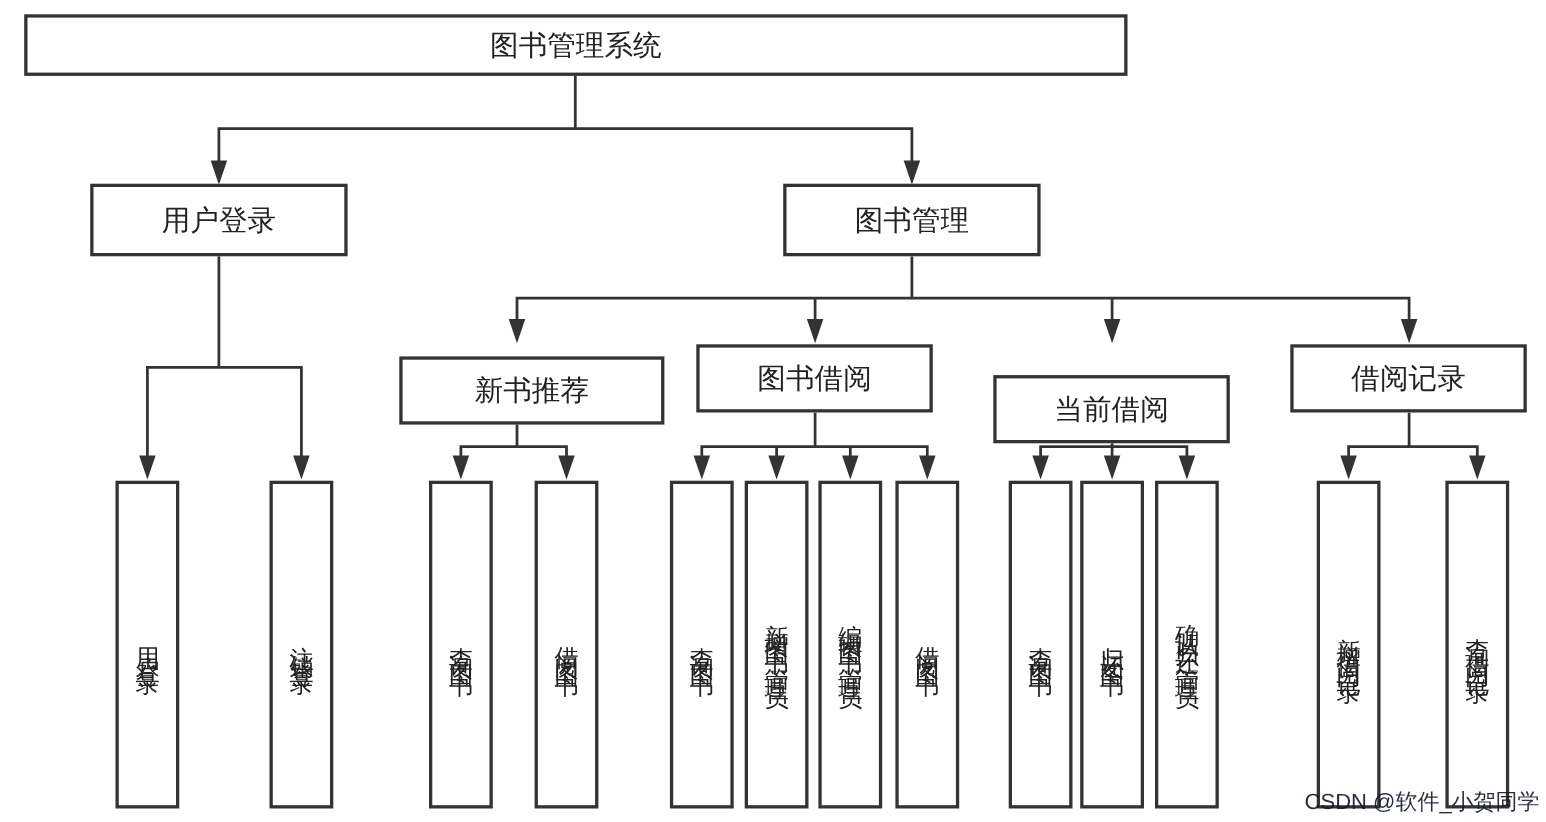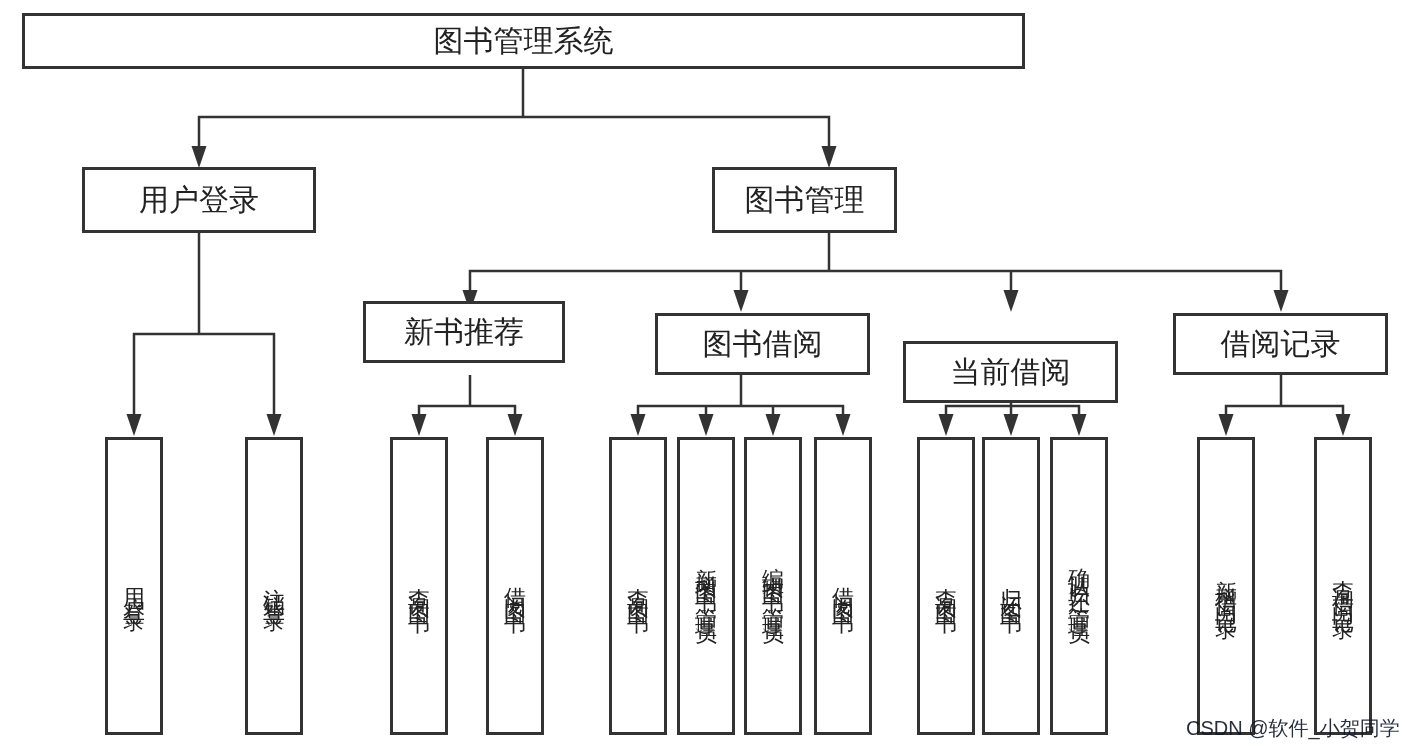--- a/index.html
+++ b/index.html
@@ -24,21 +24,21 @@
     position: absolute;
     box-sizing: border-box;
     border: 3px solid #333333;
     background: #ffffff;
     display: flex;
     align-items: center;
     justify-content: center;
     color: #222222;
   }
   .hlabel {
-    font-size: 30px;
+    font-size: 26px;
     color: #222222;
     white-space: nowrap;
   }
   .leaf {
     top: 437px;
     width: 58px;
     height: 298px;
   }
   .vtext {
     writing-mode: vertical-rl;
@@ -112,28 +112,28 @@
     </g>
   </svg>
 
   <div class="box" style="left:22px; top:13px; width:1003px; height:56px;">
     <span class="hlabel">图书管理系统</span>
   </div>
 
   <div class="box" style="left:82px; top:167px; width:234px; height:66px;">
     <span class="hlabel">用户登录</span>
   </div>
-  <div class="box" style="left:712px; top:167px; width:185px; height:66px;">
+  <div class="box" style="left:712px; top:167px; width:234px; height:66px;">
     <span class="hlabel">图书管理</span>
   </div>
 
-  <div class="box" style="left:363px; top:301px; width:202px; height:62px;">
+  <div class="box" style="left:363px; top:324px; width:241px; height:62px;">
     <span class="hlabel">新书推荐</span>
   </div>
-  <div class="box" style="left:633px; top:313px; width:215px; height:62px;margin-left:22px;">
+  <div class="box" style="left:633px; top:313px; width:215px; height:62px;">
     <span class="hlabel">图书借阅</span>
   </div>
   <div class="box" style="left:903px; top:313px; width:215px; height:62px;margin-top:28px;">
     <span class="hlabel">当前借阅</span>
   </div>
   <div class="box" style="left:1173px; top:313px; width:215px; height:62px;">
     <span class="hlabel">借阅记录</span>
   </div>
 
   <div class="box leaf" style="left:105px;">

